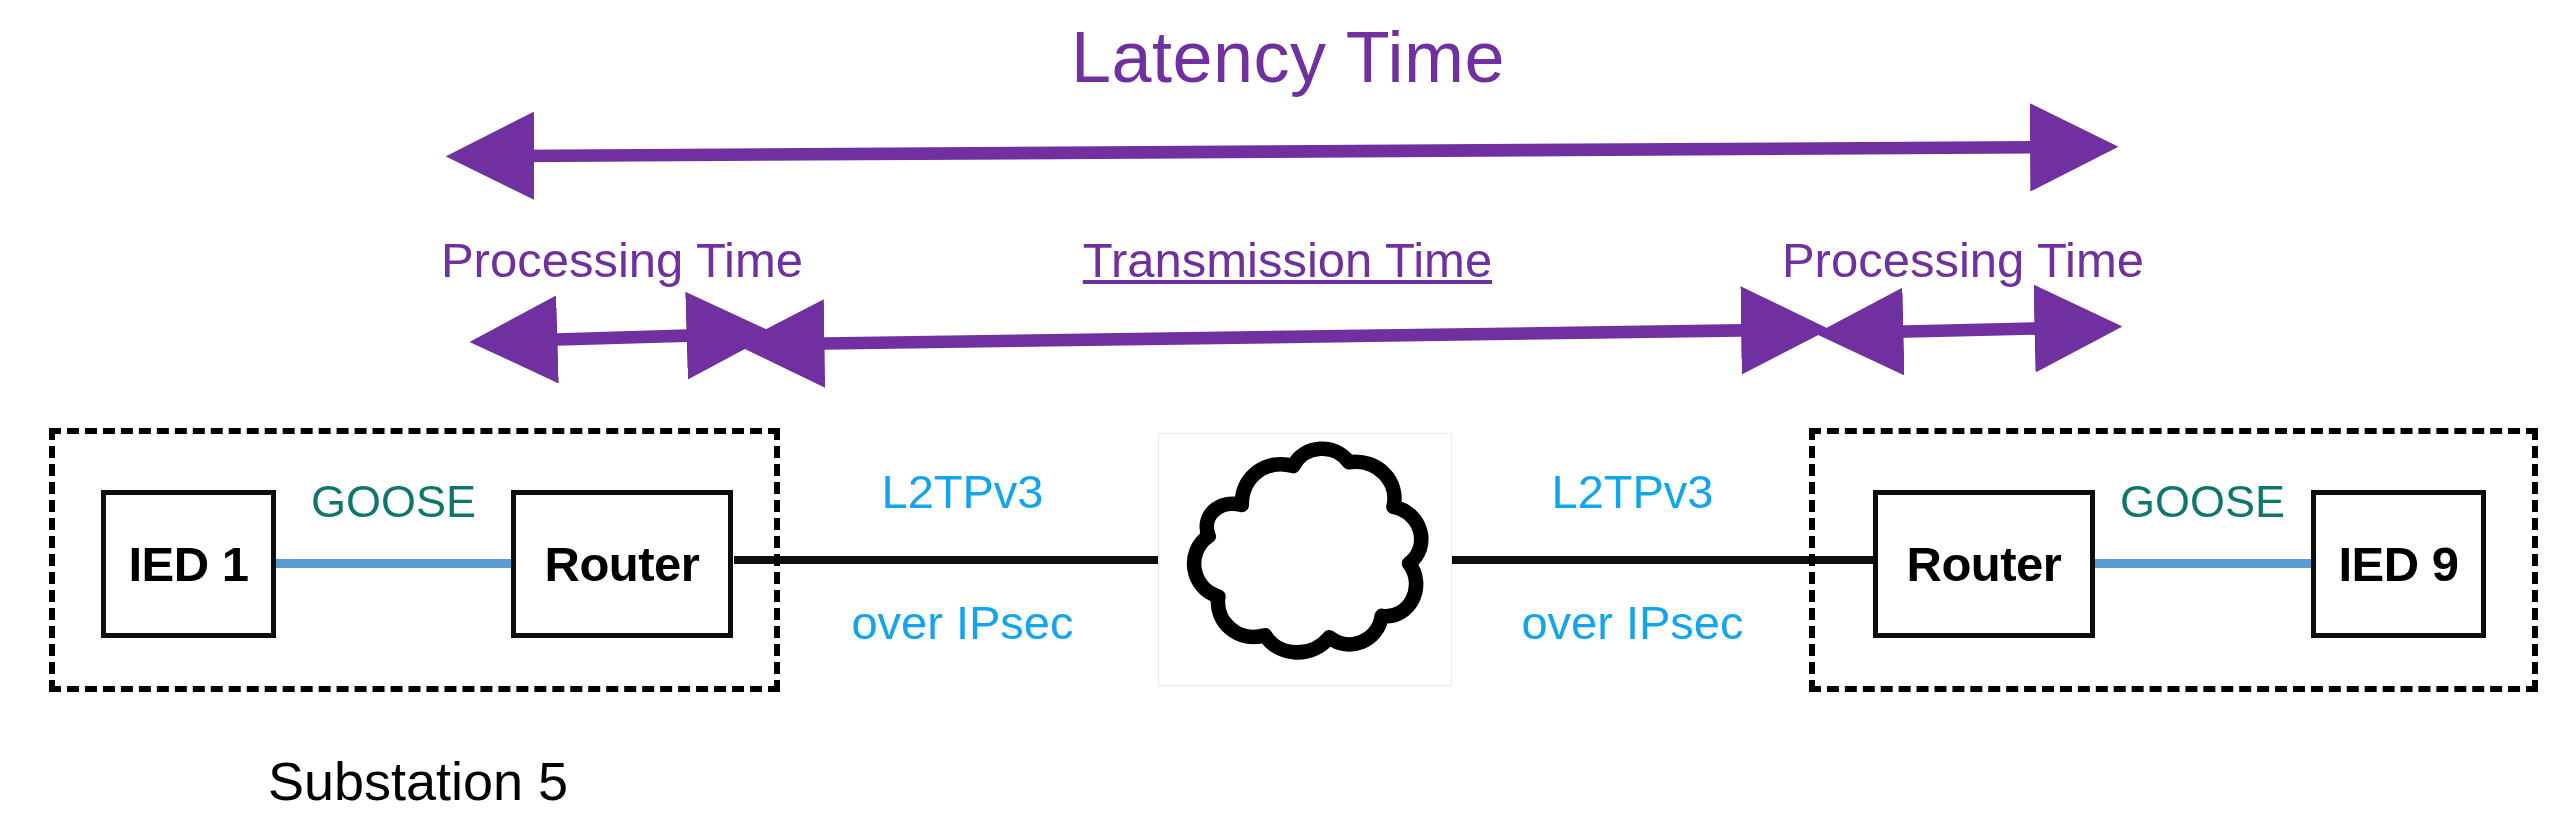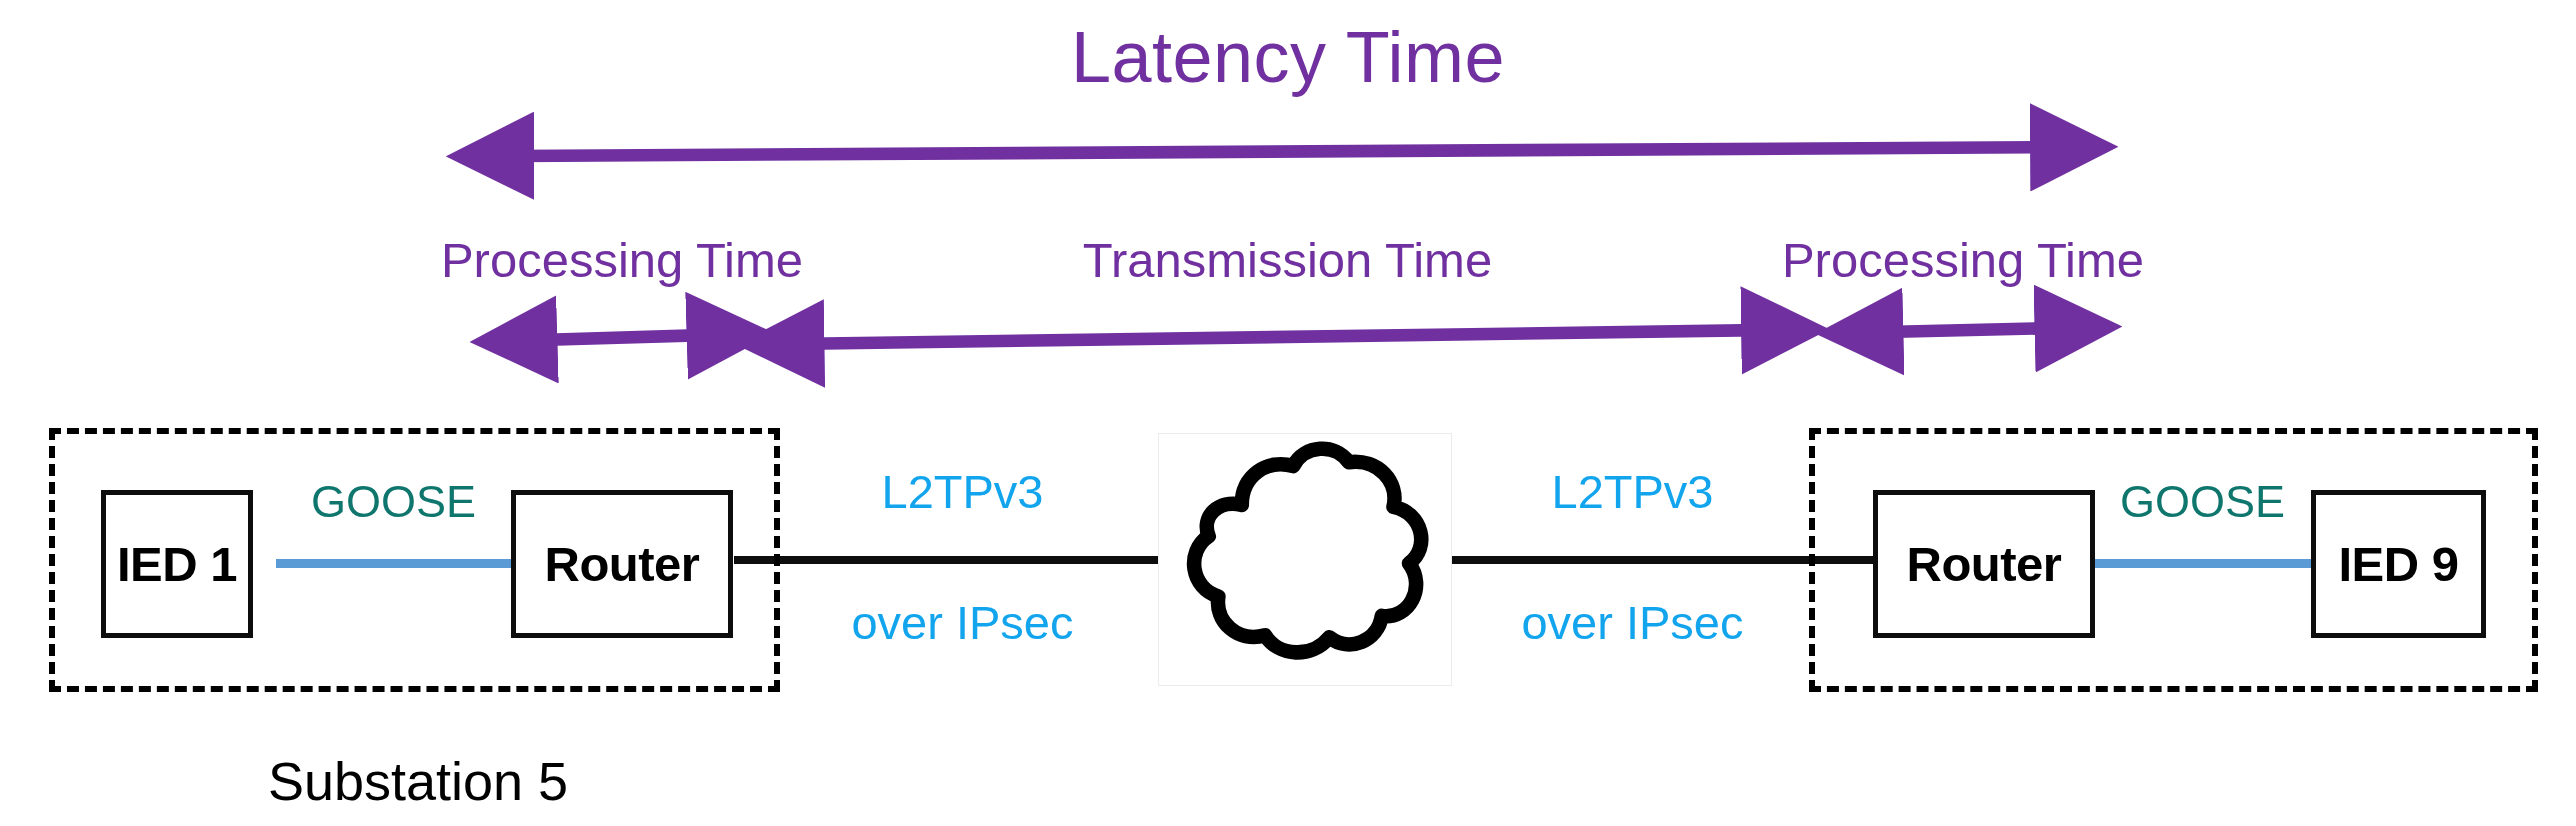--- a/index.html
+++ b/index.html
@@ -88,21 +88,21 @@
       </marker>
       <marker id="mR" markerWidth="7" markerHeight="7" refX="1.4" refY="3.5" orient="auto" markerUnits="strokeWidth">
         <path d="M0,0 L7,3.5 L0,7 z" fill="#7030A0"></path>
       </marker>
     </defs>
     <line x1="52" y1="42" x2="1628" y2="33" stroke="#7030A0" stroke-width="13" marker-start="url(#mL)" marker-end="url(#mR)"></line>
   </svg>
 
   <div class="abs ptext row2-label" style="left:389px;width:466px;">Processing Time</div>
 
-  <div class="abs ptext row2-label" style="left:1030px;width:515px;">Transmission Time</div>
+  <div class="abs ptext row2-label" style="left:1030px;width:515px;text-decoration:underline;">Transmission Time</div>
 
   <div class="abs ptext row2-label" style="left:1730px;width:466px;">Processing Time</div>
 
   <svg class="abs" style="left:491px;top:309px;" width="262" height="58" viewBox="0 0 270 60">
     <defs>
       <marker id="p1L" markerWidth="7" markerHeight="7" refX="5.6" refY="3.5" orient="auto" markerUnits="strokeWidth">
         <path d="M7,0 L0,3.5 L7,7 z" fill="#7030A0"></path>
       </marker>
       <marker id="p1R" markerWidth="7" markerHeight="7" refX="1.4" refY="3.5" orient="auto" markerUnits="strokeWidth">
         <path d="M0,0 L7,3.5 L0,7 z" fill="#7030A0"></path>
@@ -133,21 +133,21 @@
       </marker>
     </defs>
     <line x1="50" y1="30" x2="222" y2="26" stroke="#7030A0" stroke-width="13" marker-start="url(#p2L)" marker-end="url(#p2R)"></line>
   </svg>
 
   <div class="abs blacklink" style="left:734px;top:556px;width:437px;"></div>
   <div class="abs blacklink" style="left:1426px;top:556px;width:447px;"></div>
 
   <div class="abs substation" style="left:49px;top:428px;width:731px;height:264px;"></div>
 
-  <div class="abs node" style="left:101px;top:490px;width:152px;height:148px;">
+  <div class="abs node" style="left:101px;top:490px;width:175px;height:148px;">
     <span>IED 1</span>
   </div>
 
   <div class="abs bluelink" style="left:276px;top:559px;width:235px;"></div>
 
   <div class="abs goose" style="left:282px;top:476px;width:223px;">GOOSE</div>
 
   <div class="abs node" style="left:511px;top:490px;width:222px;height:148px;">
     <span>Router</span>
   </div>

